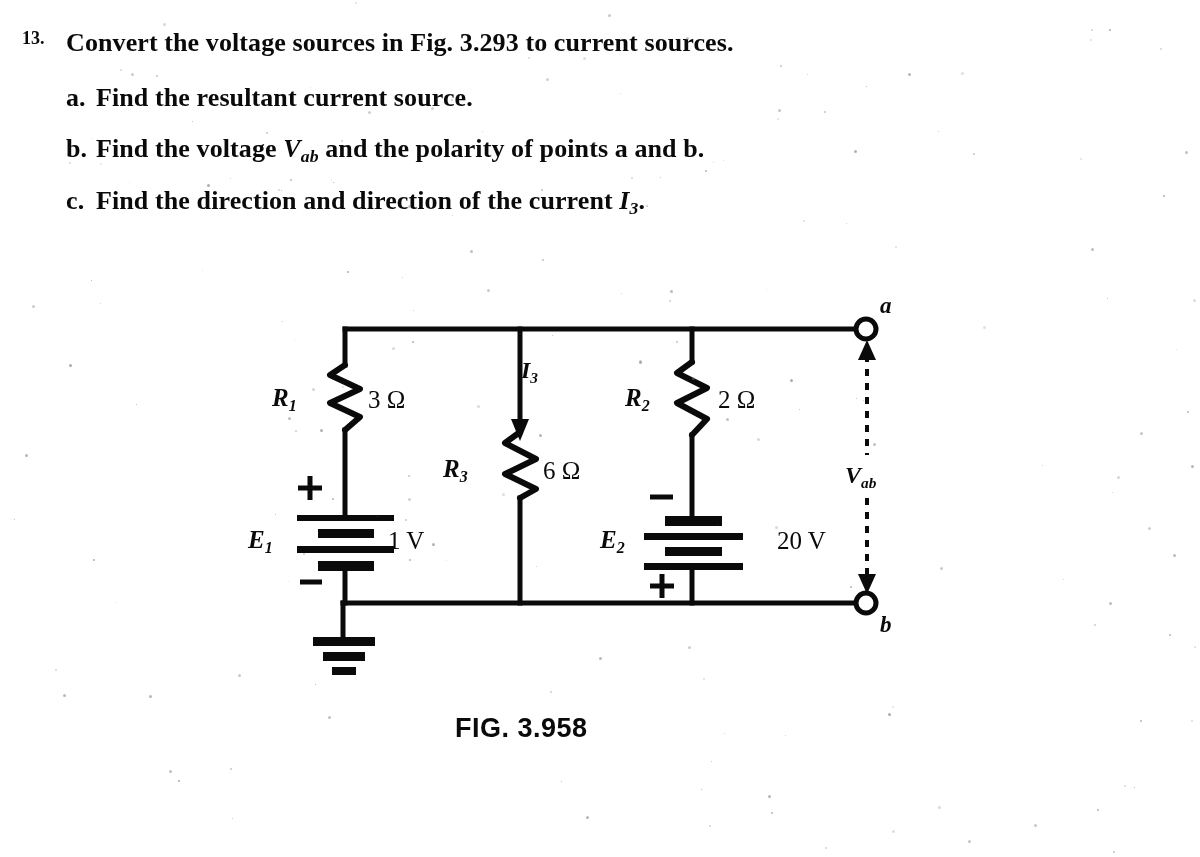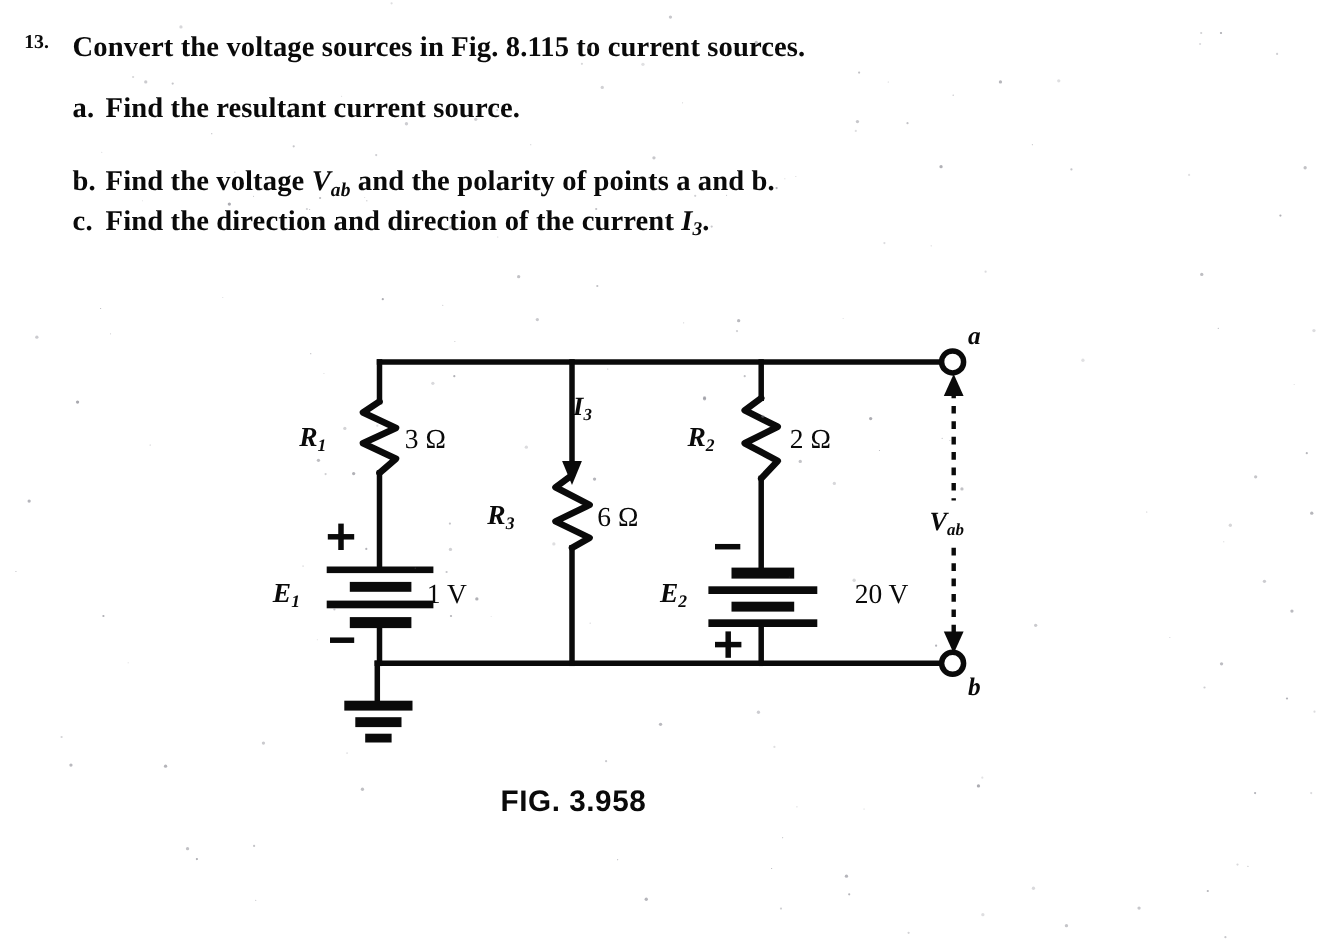--- a/index.html
+++ b/index.html
@@ -38,21 +38,21 @@
     position: absolute;
     left: 22px;
     top: 28px;
     font-family: "Liberation Serif", serif;
     font-weight: bold;
     font-size: 18px;
     color: #0a0a0a;
   }
   .ln-0 { left: 66px;  top: 28px;  }
   .ln-1 { left: 66px;  top: 83px;  }
-  .ln-2 { left: 66px;  top: 134px; margin-top: 16px; }
+  .ln-2 { left: 66px;  top: 134px; }
   .ln-3 { left: 66px;  top: 186px; }
   .lbl-mark {
     display: inline-block;
     width: 30px;
   }
   i.ital { font-style: italic; }
   .subsc {
     font-size: 0.68em;
     vertical-align: -0.28em;
     font-style: italic;
@@ -117,21 +117,21 @@
 </style>
 </head>
 <body>
 
 <div id="page">
 
   <div class="problem-block">
 
     <span class="prob-num">13.</span>
 
-    <span class="prob-line ln-0">Convert the voltage sources in Fig. 8.115 to current sources.</span>
+    <span class="prob-line ln-0">Convert the voltage sources in Fig. 3.293 to current sources.</span>
 
     <span class="prob-line ln-1">
       <span class="lbl-mark">a.</span><span>Find the resultant current source.</span>
     </span>
 
     <span class="prob-line ln-2">
       <span class="lbl-mark">b.</span><span>Find the voltage </span><i class="ital">V</i><span class="subsc">ab</span><span> and the polarity of points a and b.</span>
     </span>
 
     <span class="prob-line ln-3">

